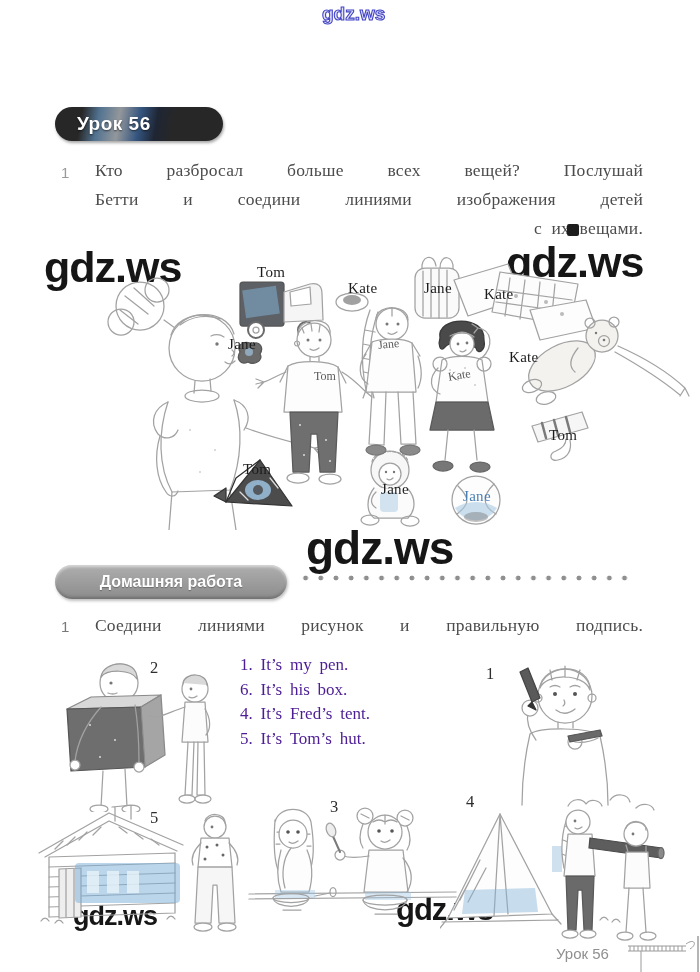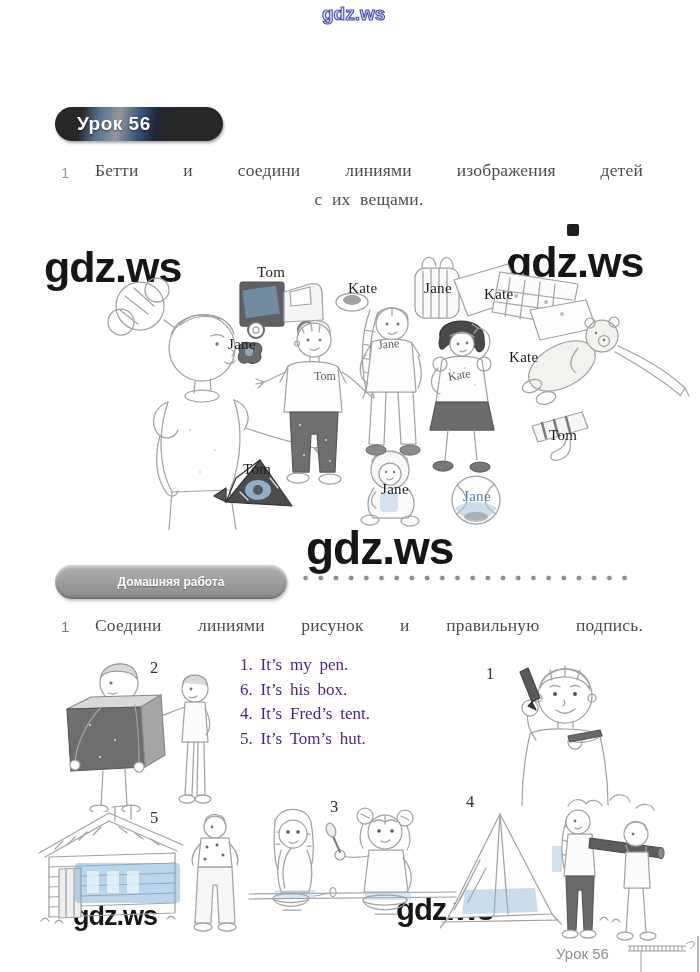--- a/index.html
+++ b/index.html
@@ -14,35 +14,35 @@
   .badge{position:absolute;border-radius:17px;color:#fff;font-weight:bold;
          overflow:hidden;white-space:nowrap;}
   .badge-lesson{left:55px;top:107px;width:146px;height:34px;background:#272727;
          font-size:19px;line-height:34px;padding-left:22px;letter-spacing:.5px;
          box-shadow:1px 2px 3px rgba(0,0,0,.35);}
   .badge-lesson::before{content:"";position:absolute;inset:0;
          background:linear-gradient(100deg,transparent 16%,rgba(110,165,215,.6) 26%,
             rgba(235,243,250,.55) 38%,rgba(60,115,185,.6) 50%,rgba(15,35,75,.35) 60%,
             transparent 70%);}
   .badge-lesson span{position:relative;z-index:2;text-shadow:0 1px 2px rgba(0,0,0,.6);}
-  .badge-hw{left:55px;top:565px;width:232px;height:34px;font-size:12px;line-height:34px;
+  .badge-hw{left:55px;top:565px;width:232px;height:34px;font-size:16px;line-height:34px;
          text-align:center;background:linear-gradient(#aeaeae,#8c8c8c);
          box-shadow:inset 0 2px 3px rgba(255,255,255,.55),inset 0 -2px 3px rgba(0,0,0,.22),
             1px 2px 3px rgba(0,0,0,.25);text-shadow:0 1px 1px rgba(0,0,0,.3);}
   .dots{position:absolute;left:298px;top:573px;width:334px;height:10px;
         background-image:radial-gradient(circle,#8f8f8f 2.1px,transparent 2.7px);
         background-size:15.2px 10px;background-repeat:repeat-x;}
   
   .tasknum{position:absolute;font-family:"Liberation Sans",sans-serif;
            font-size:15px;color:#9a9a9a;}
   .ex-text{position:absolute;left:95px;width:548px;
            font-family:"Liberation Serif","DejaVu Serif",serif;font-size:17.5px;
            color:#4c4c4c;letter-spacing:.2px;word-spacing:5px;}
   .line-just{text-align:justify;text-align-last:justify;height:29px;overflow:hidden;}
-  .line-last{text-align:center;height:29px;}
+  .line-last{text-align:right;height:29px;}
   .sentences{position:absolute;left:240px;top:653px;
            font-family:"Liberation Serif","DejaVu Serif",serif;font-size:17px;
            color:#4c1d95;line-height:24.6px;word-spacing:3.5px;white-space:nowrap;}
   
   .lbl{position:absolute;font-family:"Liberation Serif","DejaVu Serif",serif;
        font-size:15px;color:#1c1c1c;letter-spacing:.3px;white-space:nowrap;}
   .lbl-blue{color:#4a7fb5;}
   .shirt-lbl{position:absolute;font-family:"Liberation Serif",serif;font-size:12px;
        color:#5a5a5a;white-space:nowrap;}
   .picnum{position:absolute;font-family:"Liberation Serif",serif;font-size:16.5px;
@@ -66,20 +66,21 @@
   <div class="wm" style="left:306px;top:521px;font-size:46px;">gdz.ws</div>
   <div class="wm" style="left:73px;top:901px;font-size:27px;">gdz.ws</div>
   <div class="wm" style="left:396px;top:892px;font-size:31px;">gdz.ws</div>
 
   <div class="badge badge-lesson">
     <span>Урок 56</span>
   </div>
 
   <div class="tasknum" style="left:61px;top:164px;">1</div>
   <div class="ex-text" style="top:160px;">
+    <div class="line-just">Кто разбросал больше всех вещей? Послушай</div>
     <div class="line-just">Бетти и соедини линиями изображения детей</div>
     <div class="line-last">с их вещами.</div>
   </div>
   <div class="audio-icon"></div>
 
   <svg style="left:30px;top:240px;" width="660" height="290" viewBox="0 0 660 290">
     <g stroke="#a2a2a2" fill="none" stroke-width="1.25" stroke-linecap="round" stroke-linejoin="round">
 
       <g>
         <circle cx="110" cy="66" r="24"></circle>

